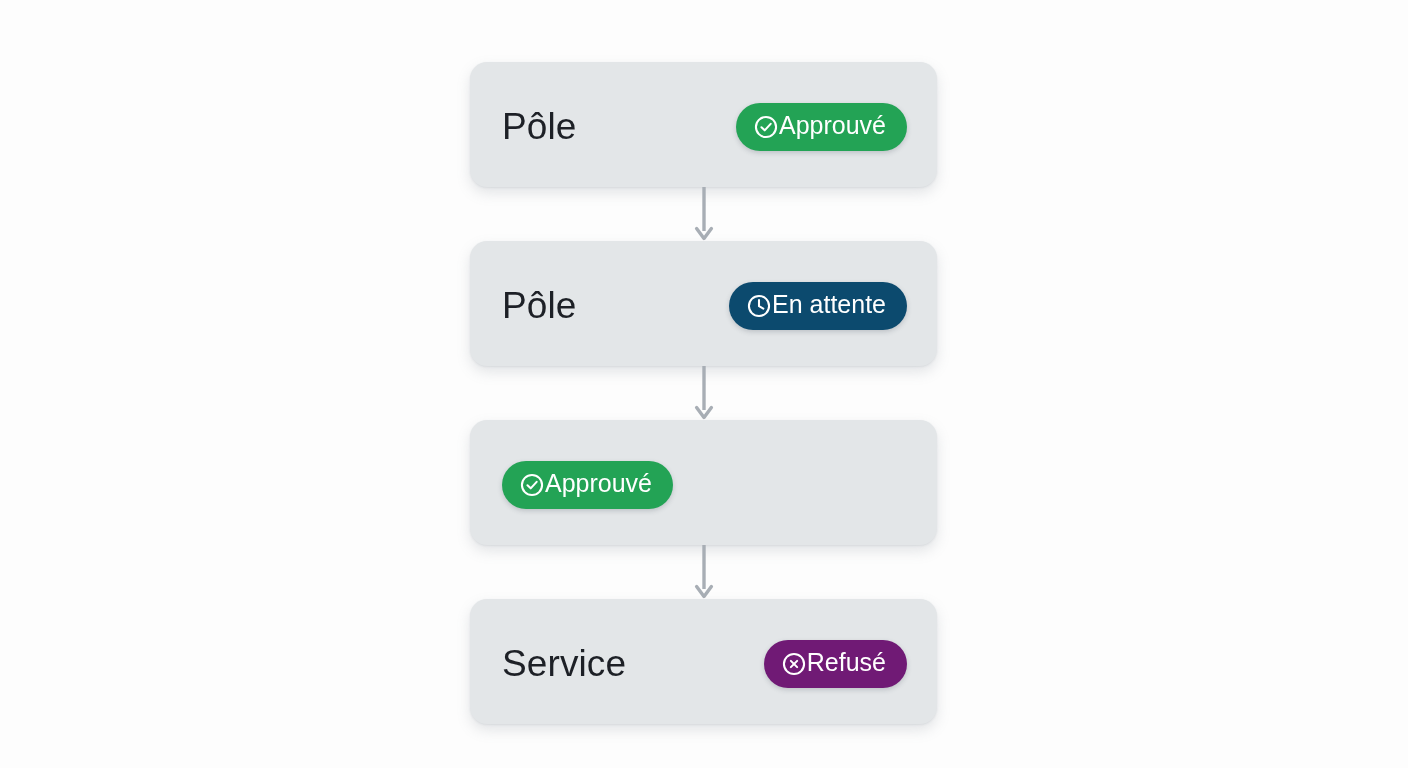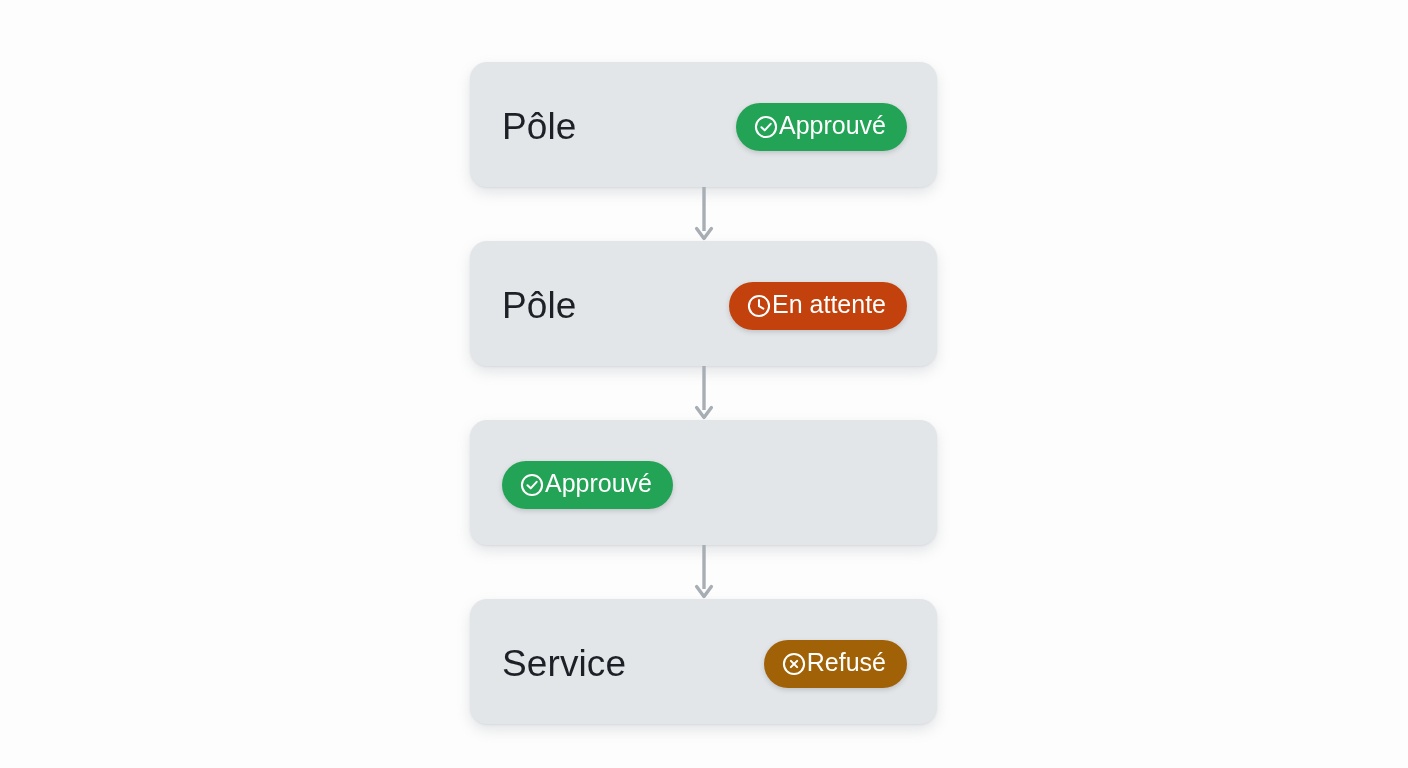--- a/index.html
+++ b/index.html
@@ -58,22 +58,22 @@
     line-height: 1;
     white-space: nowrap;
     box-shadow: 0 2px 5px rgba(60, 70, 80, 0.22);
   }
   .badge-text {
     position: relative;
     top: -1px;
   }
 
   .badge.approved { background: #23a355; }
-  .badge.pending  { background: #c2410c; }
-  .badge.refused  { background: #a16207; }
+  .badge.pending  { background: #0c4a6e; }
+  .badge.refused  { background: #701a75; }
 
   .badge-icon {
     width: 26px;
     height: 26px;
     flex: 0 0 26px;
     display: block;
   }
 
   
   .connector {

